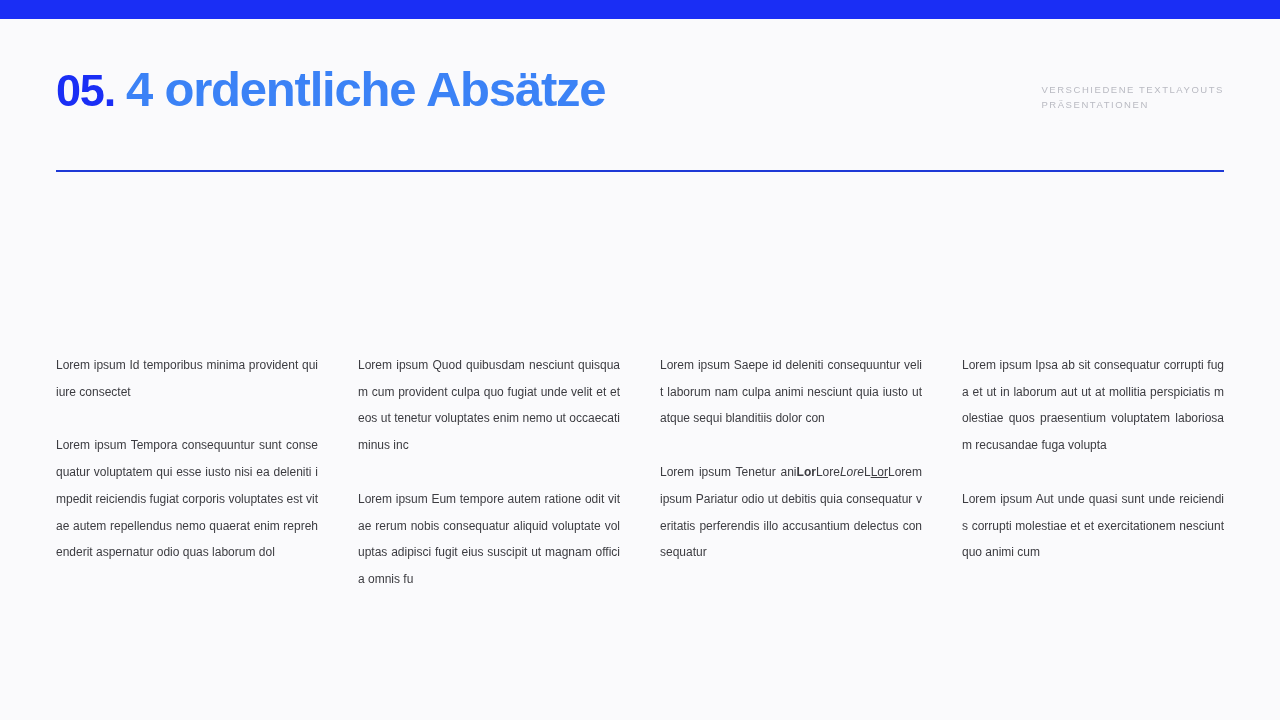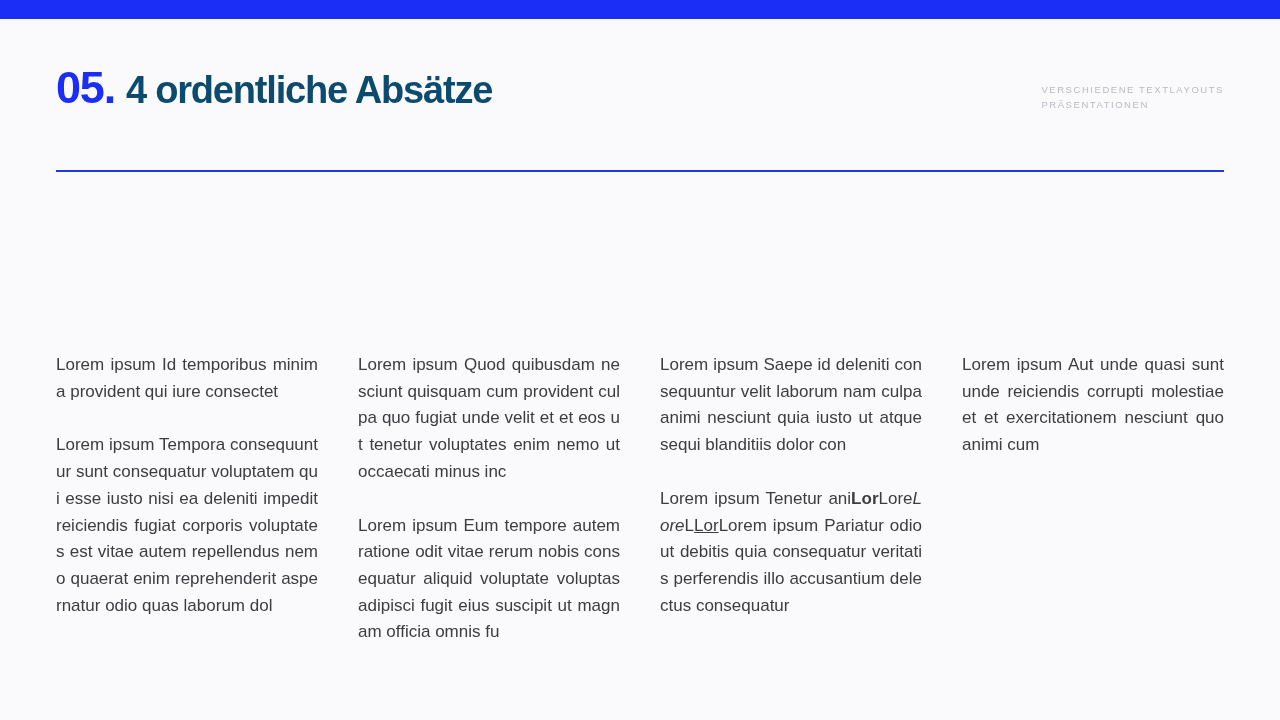--- a/index.html
+++ b/index.html
@@ -53,23 +53,23 @@
 
   .title-number {
     font-size: 45px;
     font-weight: 700;
     color: #1a2ef5;
     letter-spacing: -1.2px;
     line-height: 1;
   }
 
   .title-text {
-    font-size: 38px;
+    font-size: 49px;
     font-weight: 700;
-    color: #0c4a6e;
+    color: #3b82f6;
     letter-spacing: -1.2px;
     line-height: 1;
     margin-left: 11px;
   }
 
   .eyebrow {
     position: absolute;
     right: 56px;
     top: 64px;
     text-align: left;
@@ -100,21 +100,21 @@
     gap: 40px;
   }
 
   .column {
     width: 262px;
     flex: 0 0 262px;
   }
 
   .column p {
     margin: 0 0 27px 0;
-    font-size: 17px;
+    font-size: 12px;
     line-height: 26.7px;
     color: #3c3c41;
     text-align: justify;
     text-justify: inter-word;
     word-break: break-all;
     hyphens: none;
   }
   .column p:last-child { margin-bottom: 16px; }
 
   .column p b  { font-weight: 700; }
@@ -154,17 +154,18 @@
       <p>Lorem ipsum Quod quibusdam nesciunt quisquam cum provident culpa quo fugiat unde velit et et eos ut tenetur voluptates enim nemo ut occaecati minus inc</p>
       <p>Lorem ipsum Eum tempore autem ratione odit vitae rerum nobis consequatur aliquid voluptate voluptas adipisci fugit eius suscipit ut magnam officia omnis fu</p>
     </div>
 
     <div class="column">
       <p>Lorem ipsum Saepe id deleniti consequuntur velit laborum nam culpa animi nesciunt quia iusto ut atque sequi blanditiis dolor con</p>
       <p><span>Lorem ipsum Tenetur ani</span><b>Lor</b><span>Lore</span><i>Lore</i><span>L</span><u>Lor</u><span>Lorem ipsum Pariatur odio ut debitis quia consequatur veritatis perferendis illo accusantium delectus consequatur</span></p>
     </div>
 
     <div class="column">
+      <p>Lorem ipsum Ipsa ab sit consequatur corrupti fuga et ut in laborum aut ut at mollitia perspiciatis molestiae quos praesentium voluptatem laboriosam recusandae fuga volupta</p>
       <p>Lorem ipsum Aut unde quasi sunt unde reiciendis corrupti molestiae et et exercitationem nesciunt quo animi cum</p>
     </div>
 
   </div>
 </div>
 
 </body></html>

